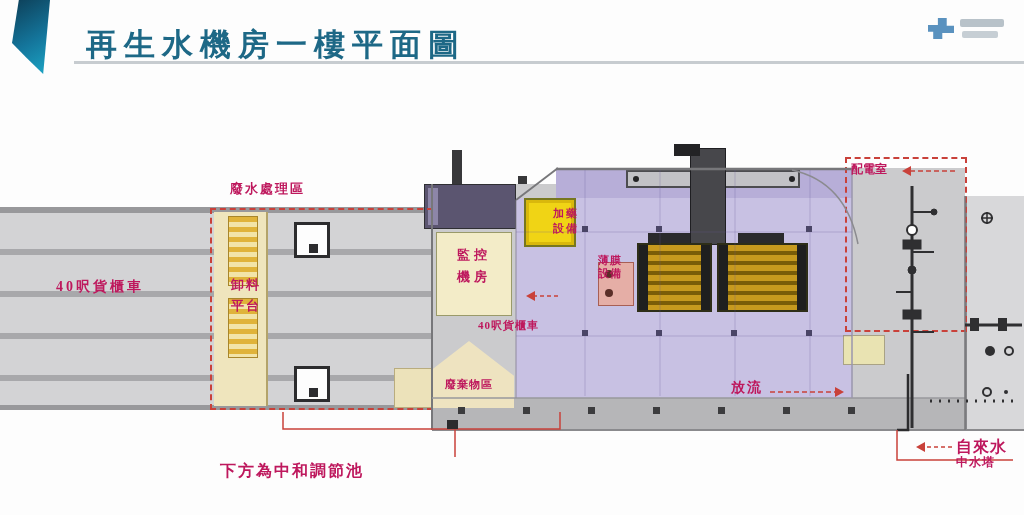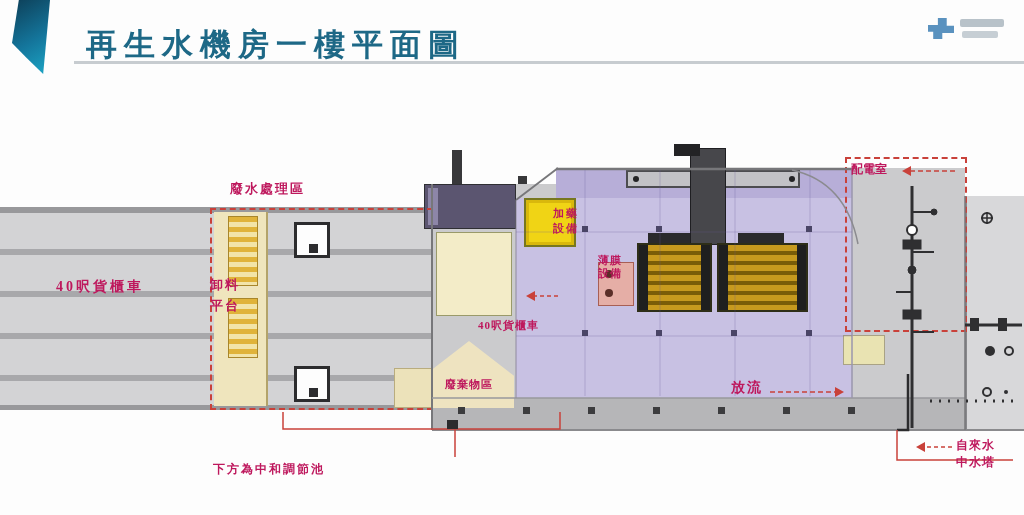--- a/index.html
+++ b/index.html
@@ -62,29 +62,29 @@
   
   .zone{border:2px dashed #c9413a;box-sizing:border-box;}
   .zone-left{left:210px;top:208px;width:223px;height:202px;}
   .zone-right{left:845px;top:157px;width:122px;height:175px;}
   
   .red{color:#be185d;font-weight:bold;white-space:nowrap;}
   .ctr{text-align:center;white-space:normal;}
   .lbl-treatment{left:230px;top:180px;font-size:13px;letter-spacing:2px;}
   .lbl-road{left:56px;top:278px;font-size:14px;letter-spacing:3px;}
   .lbl-inner-road{left:478px;top:318px;font-size:11px;letter-spacing:1px;}
-  .lbl-unload{left:198px;top:274px;width:54px;font-size:13px;line-height:21px;letter-spacing:2px;}
+  .lbl-unload{left:219px;top:274px;width:54px;font-size:13px;line-height:21px;letter-spacing:2px;}
   .lbl-control{left:436px;top:244px;width:76px;font-size:13px;line-height:22px;letter-spacing:4px;}
   .lbl-dosing{left:524px;top:206px;width:52px;font-size:11px;line-height:15px;letter-spacing:2px;margin-left:16px;}
   .lbl-waste{left:426px;top:377px;width:86px;font-size:11px;letter-spacing:1px;}
   .lbl-membrane{left:588px;top:254px;width:44px;font-size:11px;line-height:13px;letter-spacing:1px;}
   .lbl-power{left:851px;top:161px;font-size:12px;}
   .lbl-discharge{left:731px;top:379px;font-size:14px;letter-spacing:2px;}
-  .lbl-basement{left:213px;top:461px;font-size:12px;letter-spacing:2px;}
-  .lbl-water1{left:956px;top:437px;font-size:12px;letter-spacing:1px;}
+  .lbl-basement{left:220px;top:461px;font-size:16px;letter-spacing:2px;}
+  .lbl-water1{left:956px;top:437px;font-size:16px;letter-spacing:1px;}
   .lbl-water2{left:956px;top:454px;font-size:12px;letter-spacing:1px;}
   .overlay{left:0;top:0;pointer-events:none;}
 </style>
 </head>
 <body>
 
 <div class="slide">
 
   <div class="ab bookmark"></div>
   <div class="ab title">再生水機房一樓平面圖</div>
@@ -244,20 +244,24 @@
     </g>
   </svg>
 
   <div class="ab red lbl-treatment">廢水處理區</div>
   <div class="ab red lbl-road">40呎貨櫃車</div>
   <div class="ab red lbl-inner-road">40呎貨櫃車</div>
   <div class="ab red ctr lbl-unload">
     <div>卸料</div>
     <div>平台</div>
   </div>
+  <div class="ab red ctr lbl-control">
+    <div>監控</div>
+    <div>機房</div>
+  </div>
   <div class="ab red ctr lbl-dosing">
     <div>加藥</div>
     <div>設備</div>
   </div>
   <div class="ab red ctr lbl-waste">廢棄物區</div>
   <div class="ab red ctr lbl-membrane">
     <div>薄膜</div>
     <div>設備</div>
   </div>
   <div class="ab red lbl-power">配電室</div>

